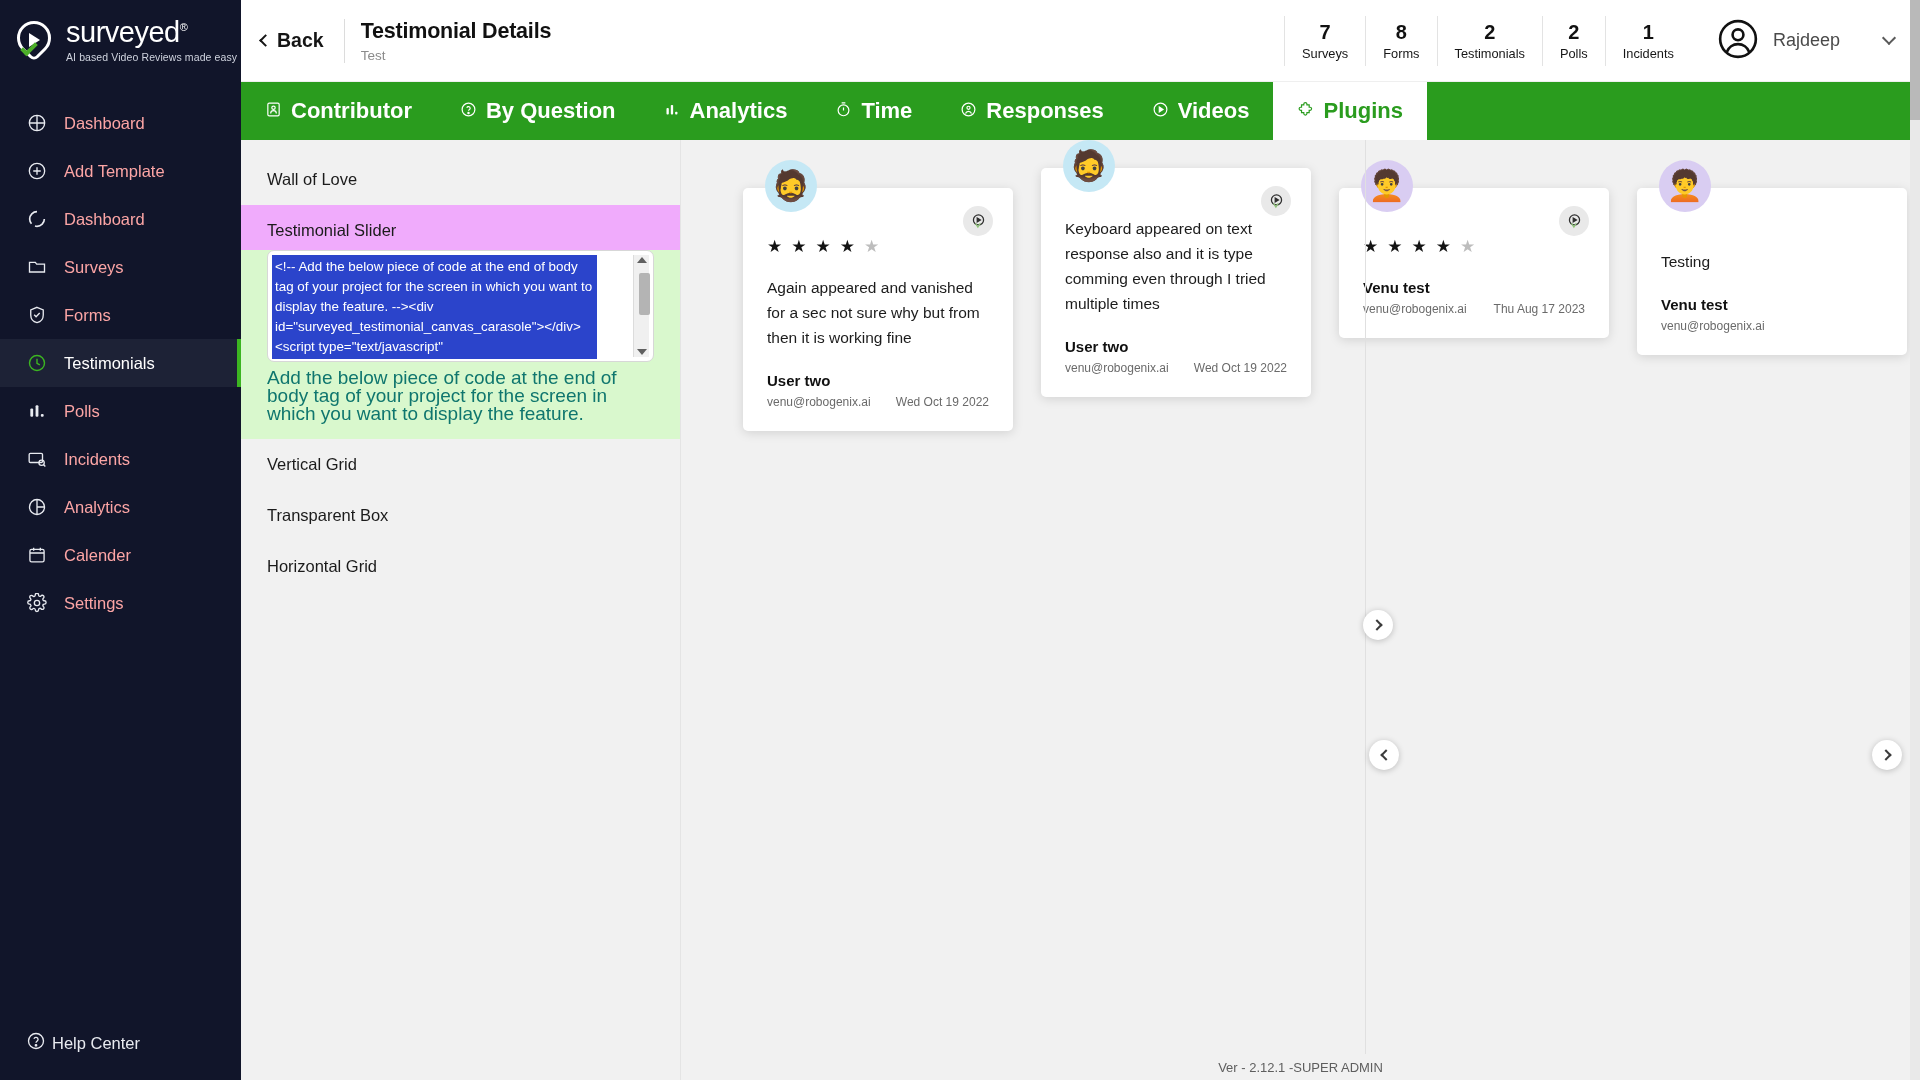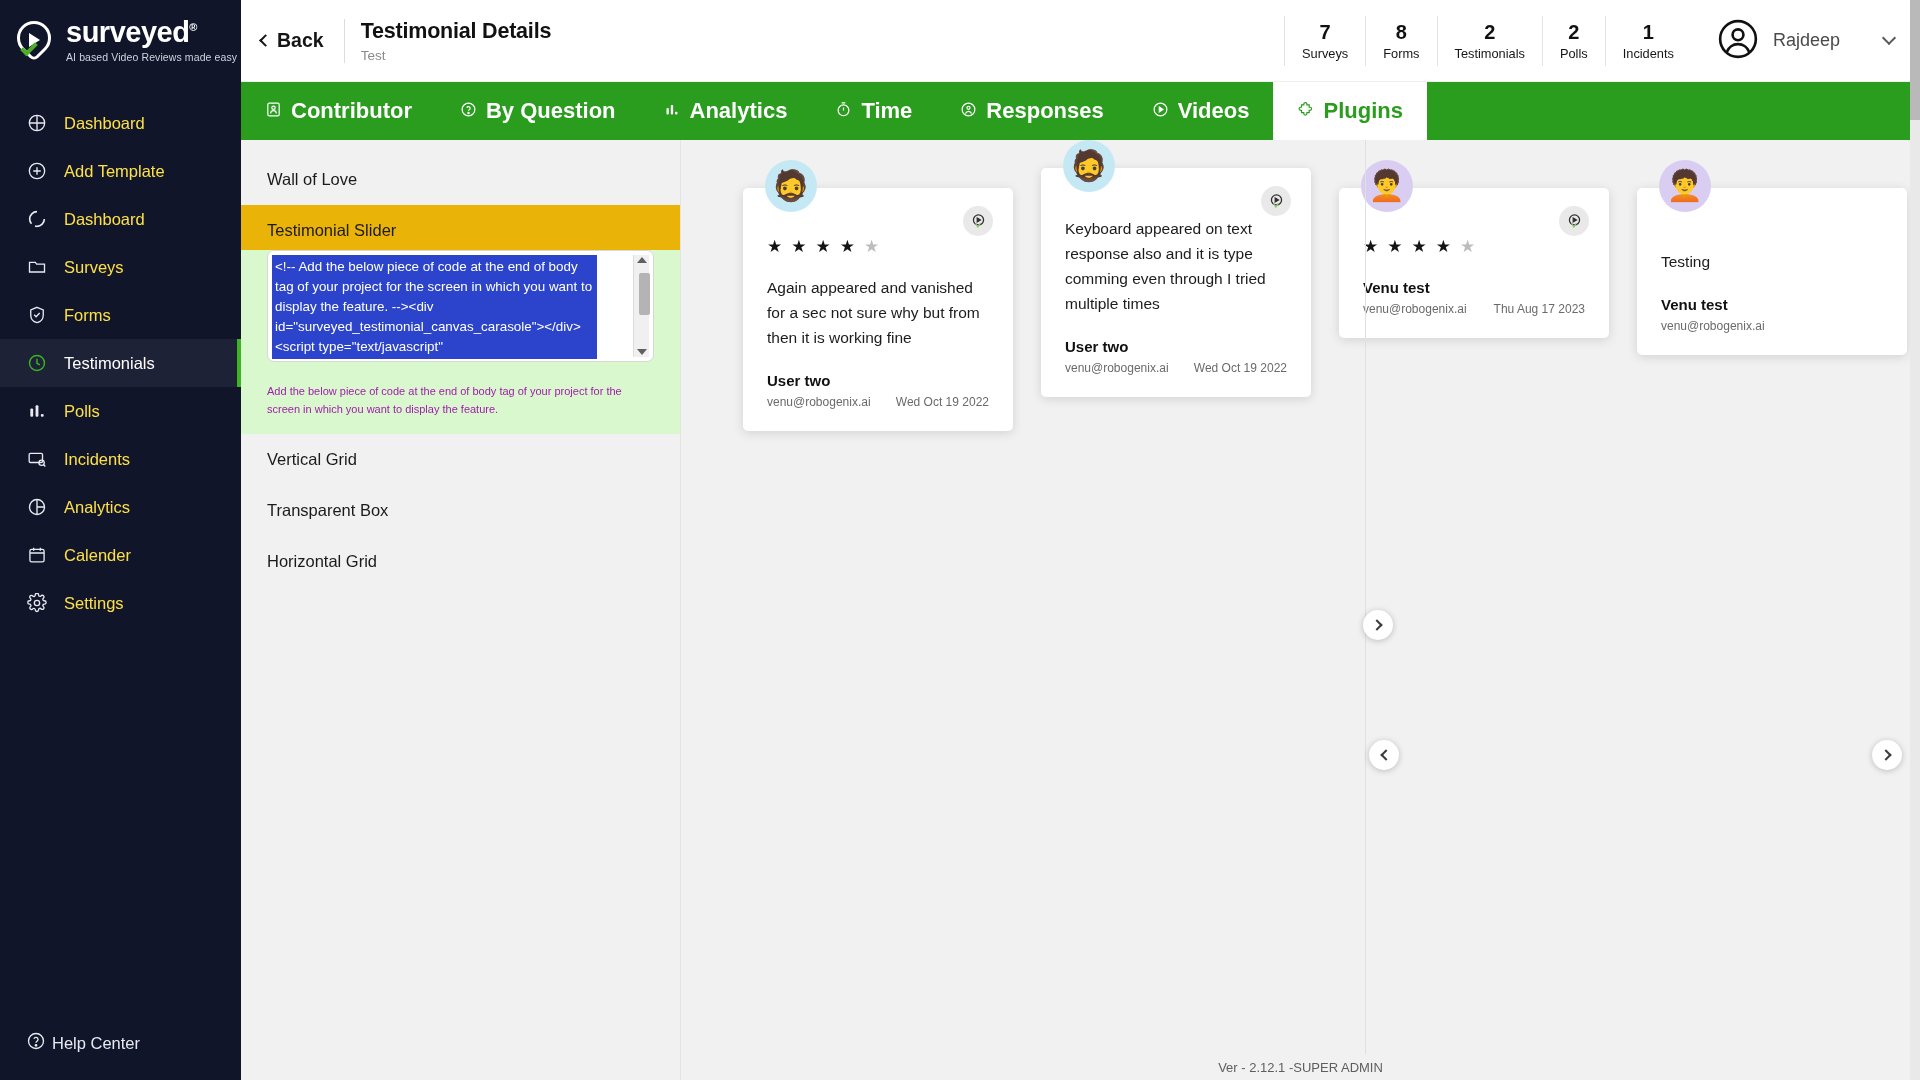--- a/index.html
+++ b/index.html
@@ -38,31 +38,31 @@
   }
   .brand-logo .check {
     position: absolute; left: 7px; top: 24px;
     width: 16px; height: 9px;
     border-left: 4px solid #4caf28;
     border-bottom: 4px solid #4caf28;
     transform: rotate(-45deg);
   }
   .brand-text { display: flex; flex-direction: column; }
   .brand-name {
-    color: #ffffff; font-size: 29px; font-weight: 700;
+    color: #ffffff; font-size: 29px; font-weight: 400;
     letter-spacing: -0.5px; line-height: 1; position: relative;
   }
   .brand-reg { font-size: 11px; vertical-align: super; }
   .brand-tag { color: #cfd3de; font-size: 10.5px; margin-top: 4px; letter-spacing: .1px; }
 
   .nav { margin-top: 22px; display: flex; flex-direction: column; }
   .nav-item {
     display: flex; align-items: center; gap: 16px;
     height: 48px; padding-left: 26px;
-    color: #fde047; font-size: 16.5px;
+    color: #fca5a5; font-size: 16.5px;
     cursor: pointer; position: relative;
   }
   .nav-item.active {
     background: #1d2236; color: #ffffff;
   }
   .nav-item.active::after {
     content: ""; position: absolute; right: 0; top: 0;
     width: 4px; height: 100%; background: #3cb521;
   }
   .nav-item .ic { width: 22px; height: 22px; flex: 0 0 22px; display: flex; align-items: center; justify-content: center; }
@@ -144,21 +144,21 @@
   .content { flex: 1; display: flex; min-height: 0; background: #f1f1f1; position: relative; }
 
   .plugin-panel {
     width: 440px; flex: 0 0 440px; background: #f1f1f1;
     border-right: 1px solid #e4e4e4; padding-top: 14px;
     position: relative;
   }
   .plugin-item {
     padding: 16px 26px; font-size: 16.5px; color: #1b1b1b; cursor: pointer;
   }
-  .plugin-item.selected { background: #eab308; padding-bottom: 10px; }
+  .plugin-item.selected { background: #f0abfc; padding-bottom: 10px; }
   .plugin-sel-body { background: #d9f8cd; padding: 0 26px 16px 26px; }
 
   .code-box {
     background: #ffffff; border: 1px solid #d7d7d7; border-radius: 7px;
     padding: 4px; height: 112px; position: relative; overflow: hidden;
     display: flex;
     gap: 36px;
   }
   .code-text {
     flex: 1; font-family: "Liberation Sans", sans-serif;
@@ -167,21 +167,21 @@
     word-break: break-word; height: 104px;
   }
   .code-scroll {
     width: 16px; background: #f0f0f0; border-left: 1px solid #dcdcdc;
     display: flex; flex-direction: column; align-items: center;
     justify-content: space-between; padding: 2px 0; cursor: pointer;
   }
   .sc-arrow-up { width:0;height:0;border-left:5px solid transparent;border-right:5px solid transparent;border-bottom:6px solid #606060; }
   .sc-arrow-dn { width:0;height:0;border-left:5px solid transparent;border-right:5px solid transparent;border-top:6px solid #606060; }
   .sc-thumb { width: 11px; height: 42px; background: #b4b4b4; border-radius: 2px; position:absolute; right:3px; top:22px;}
-  .code-help { font-size: 11px; color: #a21caf; line-height: 18px; margin-top: 20px; }
+  .code-help { font-size: 19px; color: #0f766e; line-height: 18px; margin-top: 7px; }
 
   
   .testi-area { flex: 1; background: #f1f1f1; position: relative; min-width: 0; overflow: hidden; }
   .cards {
     display: flex; gap: 28px; padding: 28px 0 0 62px; align-items: flex-start;
   }
   .card {
     background: #ffffff; border-radius: 5px;
     box-shadow: 0 2px 11px rgba(0,0,0,.13);
     padding: 34px 24px 22px 24px;

